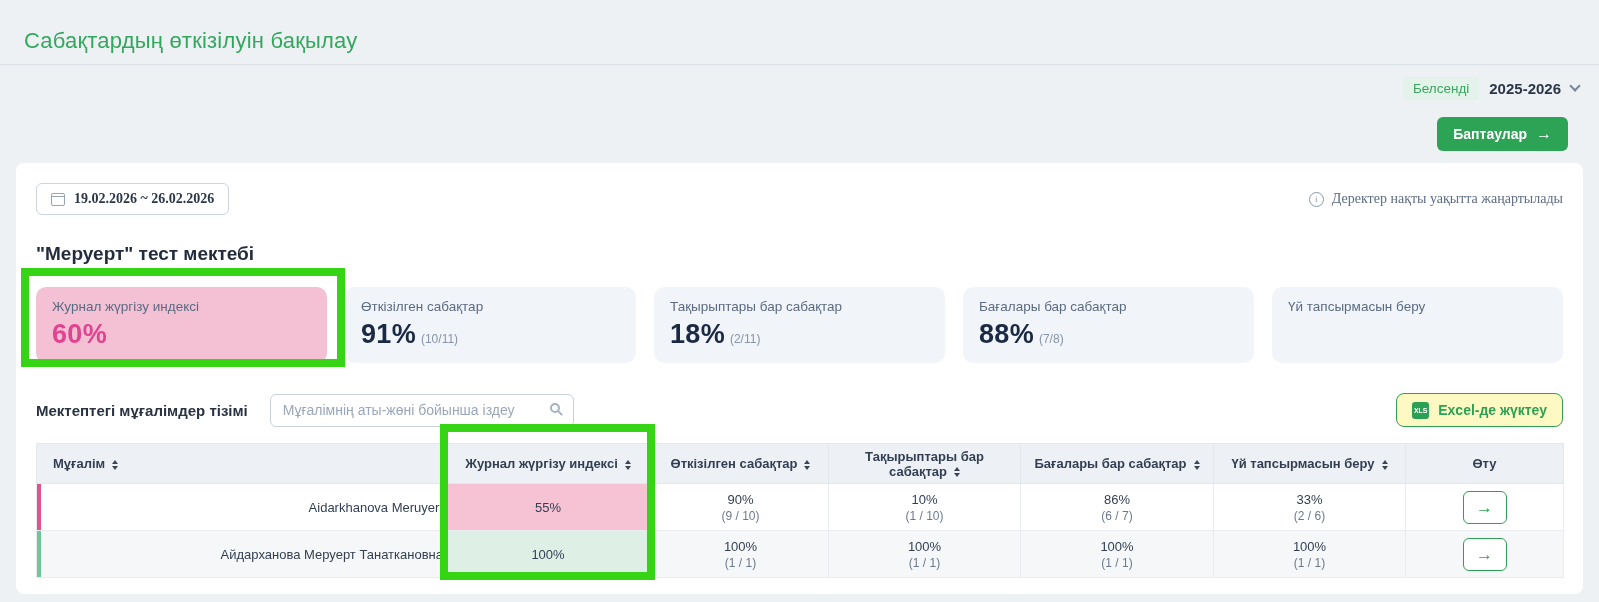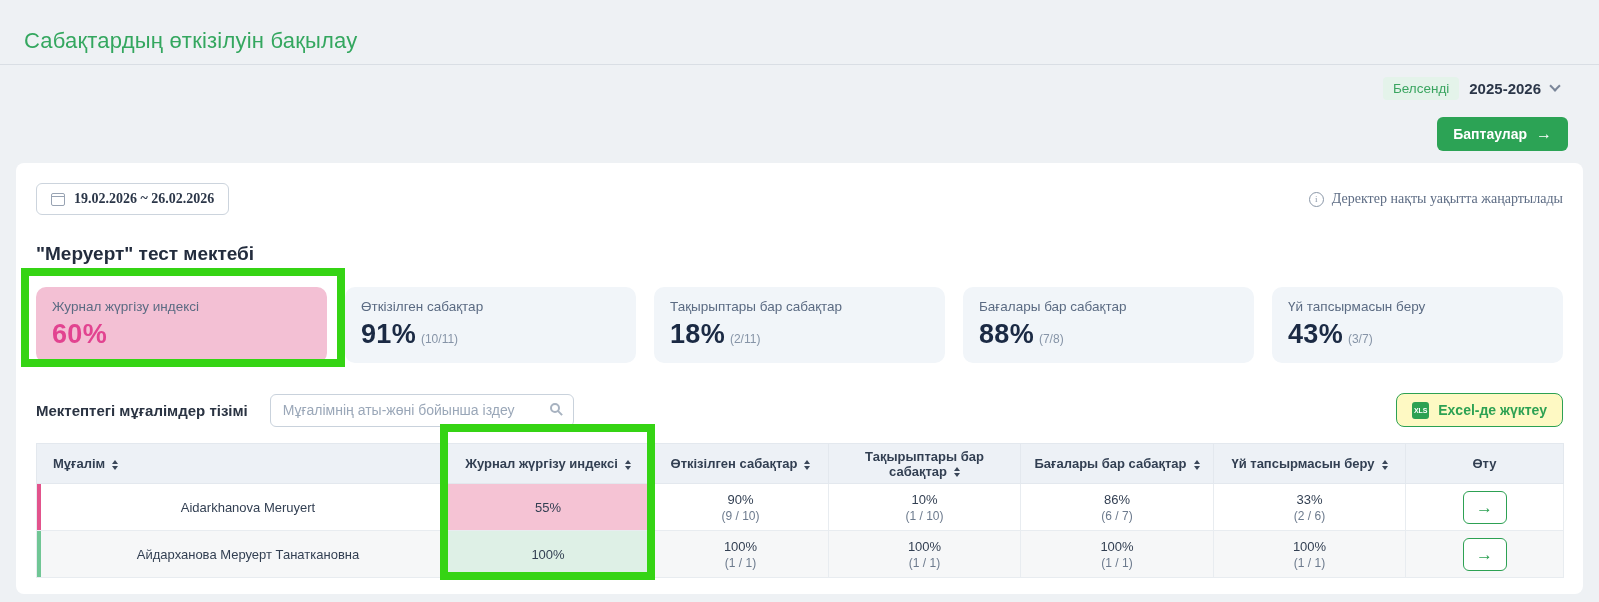--- a/index.html
+++ b/index.html
@@ -4,21 +4,21 @@
 <style>
   * { margin:0; padding:0; box-sizing:border-box; }
   html,body { width:1599px; height:602px; overflow:hidden; }
   body { background:#eef1f4; font-family:"Liberation Sans", sans-serif; color:#2b3648; position:relative; }
 
   
   .page-header { padding:28px 0 10px 24px; border-bottom:1px solid #d9dee4; }
   .page-title { color:#34a75f; font-size:22px; font-weight:500; letter-spacing:.2px; }
 
   
-  .year-row { display:flex; justify-content:flex-end; align-items:center; gap:10px; padding-right:40px; margin-top:10px; height:26px; }
+  .year-row { display:flex; justify-content:flex-end; align-items:center; gap:10px; padding-right:20px; margin-top:10px; height:26px; }
   .badge-active { background:#e4f3ea; color:#3aa560; font-size:13.5px; padding:4px 10px; border-radius:4px; }
   .year-value { font-size:15px; font-weight:600; color:#2b3648; }
   .chev { width:8px; height:8px; border-right:2px solid #7a8699; border-bottom:2px solid #7a8699; transform:rotate(45deg); margin-top:-5px; }
 
   
   .settings-row { display:flex; justify-content:flex-end; padding-right:31px; margin-top:16px; height:34px;margin-left:48px; }
   .btn-settings { display:flex; align-items:center; gap:9px; background:#2ca355; color:#fff; border:none; border-radius:6px; padding:0 16px; font-size:14px; font-weight:700; font-family:inherit; cursor:pointer; height:34px; }
   .btn-settings .arrow { font-size:16px; font-weight:400; }
 
   
@@ -53,21 +53,21 @@
   .mag::after { content:''; position:absolute; width:6px; height:2px; background:#a7b2c0; transform:rotate(45deg); right:-5px; bottom:-3px; }
   .btn-excel { margin-left:auto; display:flex; align-items:center; gap:9px; background:#fef9c3; border:1px solid #2da153; color:#2da153; border-radius:8px; height:34px; padding:0 15px; font-size:14px; font-weight:700; font-family:inherit; cursor:pointer; }
   .xls-ic { width:17px; height:17px; background:#2da153; border-radius:3px; color:#fff; font-size:7px; font-weight:700; display:inline-flex; align-items:center; justify-content:center; }
 
   
   table { width:100%; border-collapse:collapse; table-layout:fixed; margin-top:16px; }
   thead th { background:#edf1f6; height:40px; font-size:13px; font-weight:600; color:#323f52; border:1px solid #e3e8ee; text-align:center; padding:2px 6px; }
   thead th.col-name { text-align:left; padding-left:16px; }
   tbody td { height:47px; font-size:13px; color:#323f52; border:1px solid #e8ecf0; text-align:center; background:#fff; }
   tr.alt td { background:#f6f7f8; }
-  td.cell-name { text-align:center; padding-left:16px; position:relative; font-weight:500; }
+  td.cell-name { text-align:right; padding-left:16px; position:relative; font-weight:500; }
   .accent { position:absolute; left:0; top:0; bottom:0; width:4px; }
   .accent.pink { background:#e2538c; } .accent.green { background:#70c695; }
   td.idx-pink { background:#f5c3d4 !important; }
   td.idx-green { background:#def0e6 !important; }
   .frac { display:block; font-size:12px; color:#6c7a8d; margin-top:2px; }
   .btn-go { width:44px; height:33px; border:1.5px solid #2da153; background:#fff; border-radius:6px; color:#2da153; font-size:17px; cursor:pointer; font-family:inherit; line-height:1; }
 
   .sort { display:inline-flex; flex-direction:column; gap:2px; margin-left:7px; vertical-align:middle; }
   .sort .up { width:0; height:0; border-left:3.5px solid transparent; border-right:3.5px solid transparent; border-bottom:4px solid #3a4658; }
   .sort .dn { width:0; height:0; border-left:3.5px solid transparent; border-right:3.5px solid transparent; border-top:4px solid #3a4658; }
@@ -135,24 +135,20 @@
     </div>
     <div class="stat-card">
       <div class="stat-label">Бағалары бар сабақтар</div>
       <div class="stat-valrow">
         <span class="stat-value">88%</span>
         <span class="stat-frac">(7/8)</span>
       </div>
     </div>
     <div class="stat-card">
       <div class="stat-label">Үй тапсырмасын беру</div>
-      <div class="stat-valrow">
-        <span class="stat-value">43%</span>
-        <span class="stat-frac">(3/7)</span>
-      </div>
     </div>
   </div>
 
   <div class="teachers-row">
     <span class="teachers-title">Мектептегі мұғалімдер тізімі</span>
     <span class="search-wrap">
       <input class="search-input" type="text" placeholder="Мұғалімнің аты-жөні бойынша іздеу" style="">
       <span class="mag"></span>
     </span>
     <button class="btn-excel">

